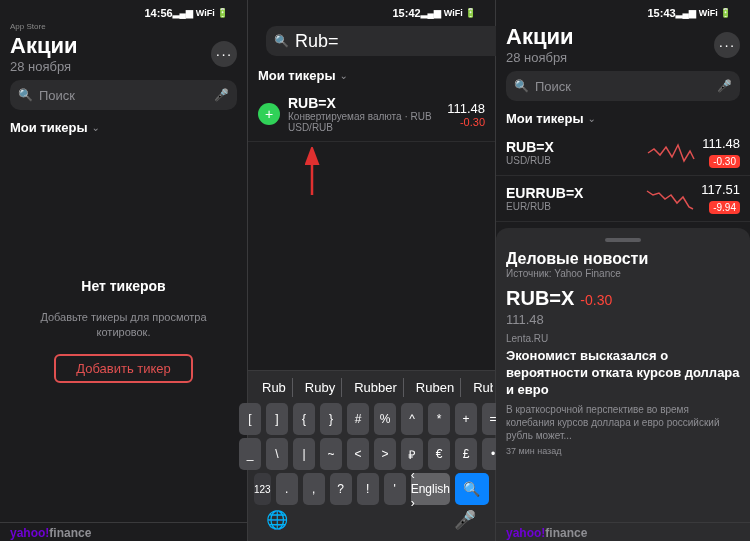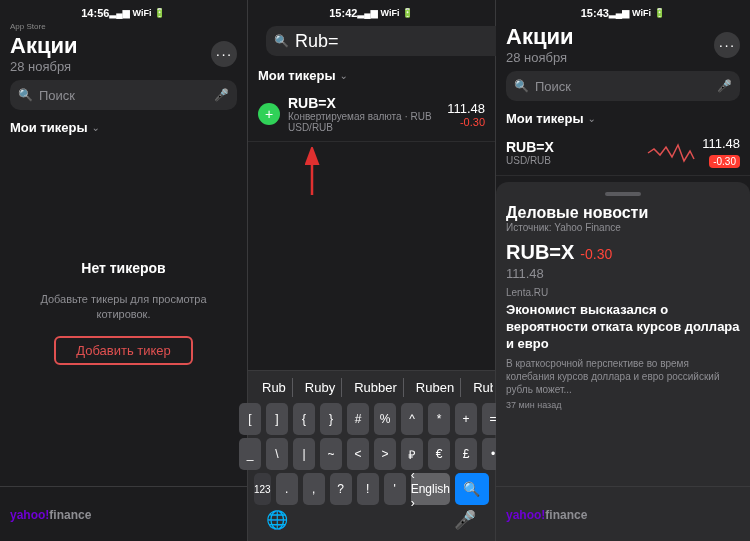--- a/index.html
+++ b/index.html
@@ -37,21 +37,21 @@
     .panel-right {
       width: 254px;
       background: #1c1c1e;
       display: flex;
       flex-direction: column;
     }
 
     
     .status-bar {
       display: flex;
-      justify-content: center;
+      justify-content: flex-end;
       align-items: center;
       padding: 6px 18px 2px;
       height: 22px;
     }
     .status-time {
       font-size: 11px;
       font-weight: 600;
       color: #fff;
     }
     .status-icons {
@@ -198,21 +198,21 @@
       padding: 5px 20px;
       color: #e05050;
       font-size: 13px;
       font-weight: 500;
       cursor: pointer;
       background: none;
     }
 
     
     .yahoo-footer {
-      padding: 18px 10px;
+      padding: 0 10px;
       border-top: 1px solid #3a3a3c;
     }
     .yahoo-logo {
       font-size: 12px;
       font-weight: 700;
       color: #8e8e93;
     }
     .yahoo-logo span { color: #6e00d4; }
 
     
@@ -689,20 +689,33 @@
       </div>
       <svg class="ticker-sparkline" viewBox="0 0 50 28">
         <polyline points="2,14 8,10 14,16 20,8 26,18 32,6 38,22 44,12 48,20" fill="none" stroke="#e05050" stroke-width="1.5"></polyline>
       </svg>
       <div class="ticker-price-col">
         <div class="ticker-price">111.48</div>
         <span class="ticker-change-badge badge-red">-0.30</span>
       </div>
     </div>
 
+    <div class="ticker-list-item">
+      <div class="ticker-list-info">
+        <div class="ticker-list-name">EURRUB=X</div>
+        <div class="ticker-list-sub">EUR/RUB</div>
+      </div>
+      <svg class="ticker-sparkline" viewBox="0 0 50 28">
+        <polyline points="2,6 8,10 14,8 20,14 26,10 32,18 38,12 44,22 48,24" fill="none" stroke="#e05050" stroke-width="1.5"></polyline>
+      </svg>
+      <div class="ticker-price-col">
+        <div class="ticker-price">117.51</div>
+        <span class="ticker-change-badge badge-red">-9.94</span>
+      </div>
+    </div>
   </div>
 
   <div class="news-section">
     <div class="news-drag-handle"></div>
     <div class="news-section-title">Деловые новости</div>
     <div class="news-source">Источник: Yahoo Finance</div>
     <div style="display:flex;align-items:baseline;margin-bottom:2px;">
       <span class="news-ticker-highlight">RUB=X</span>
       <span class="news-ticker-change">-0.30</span>
     </div>

